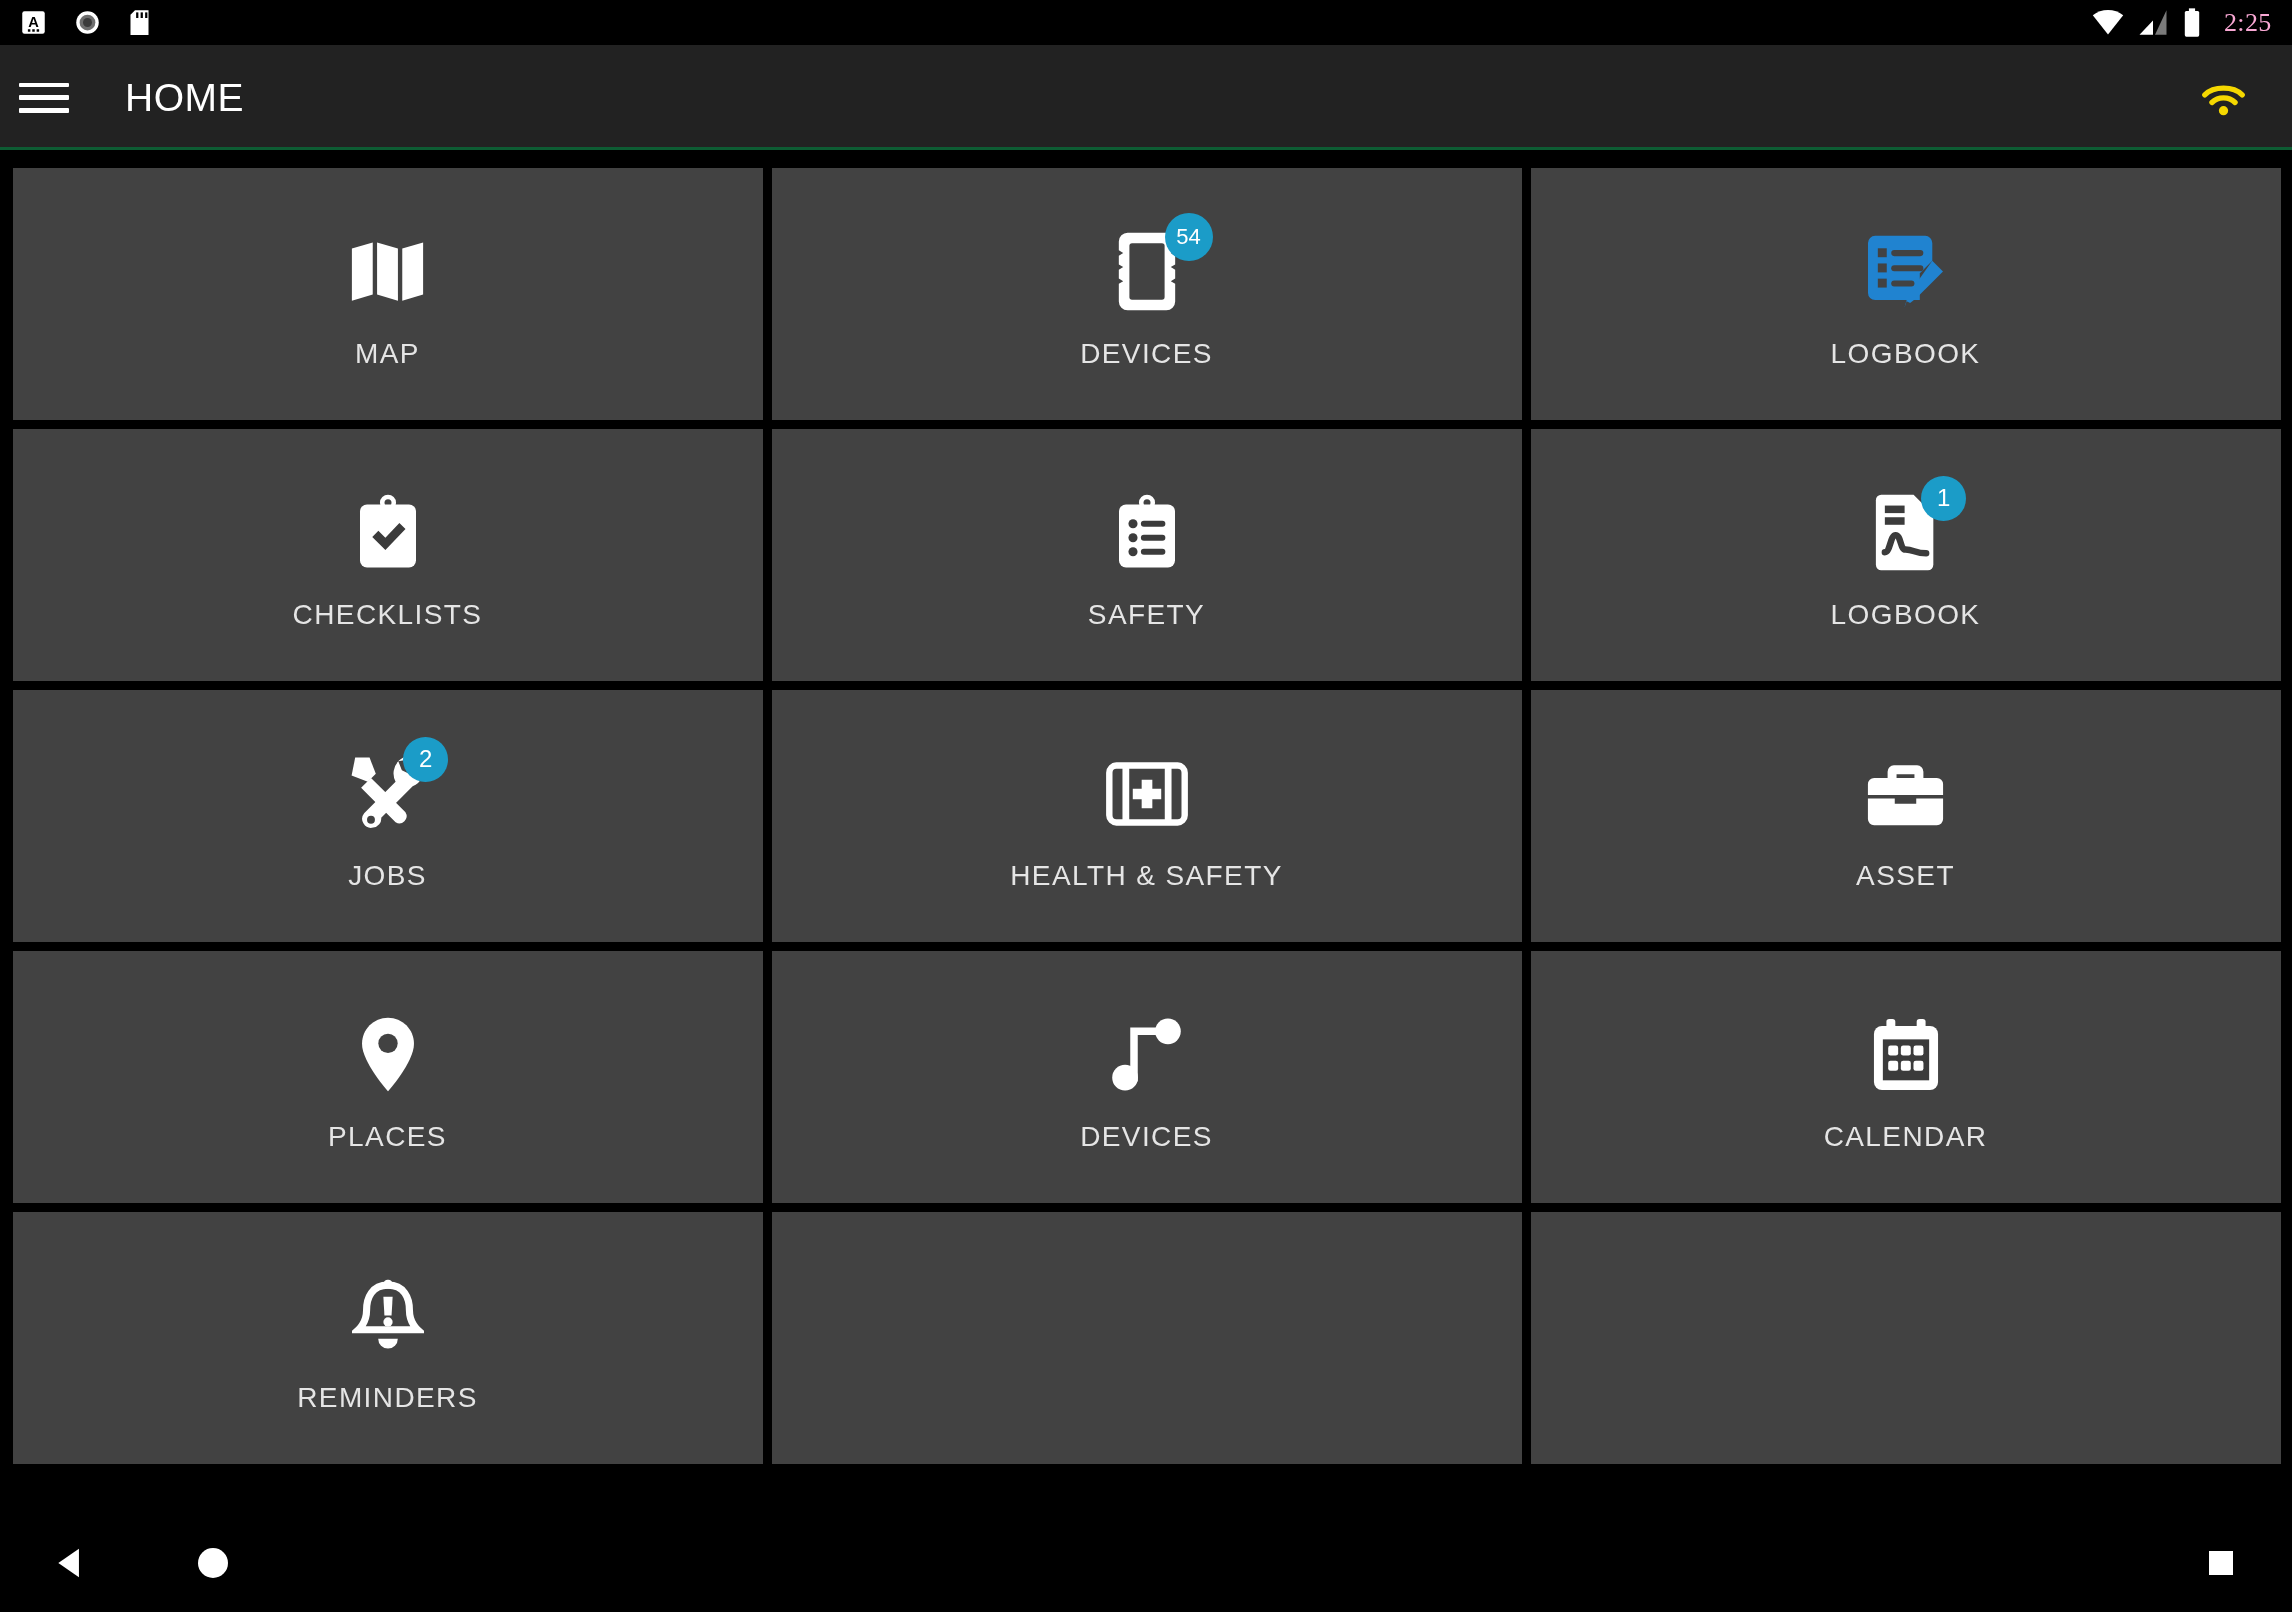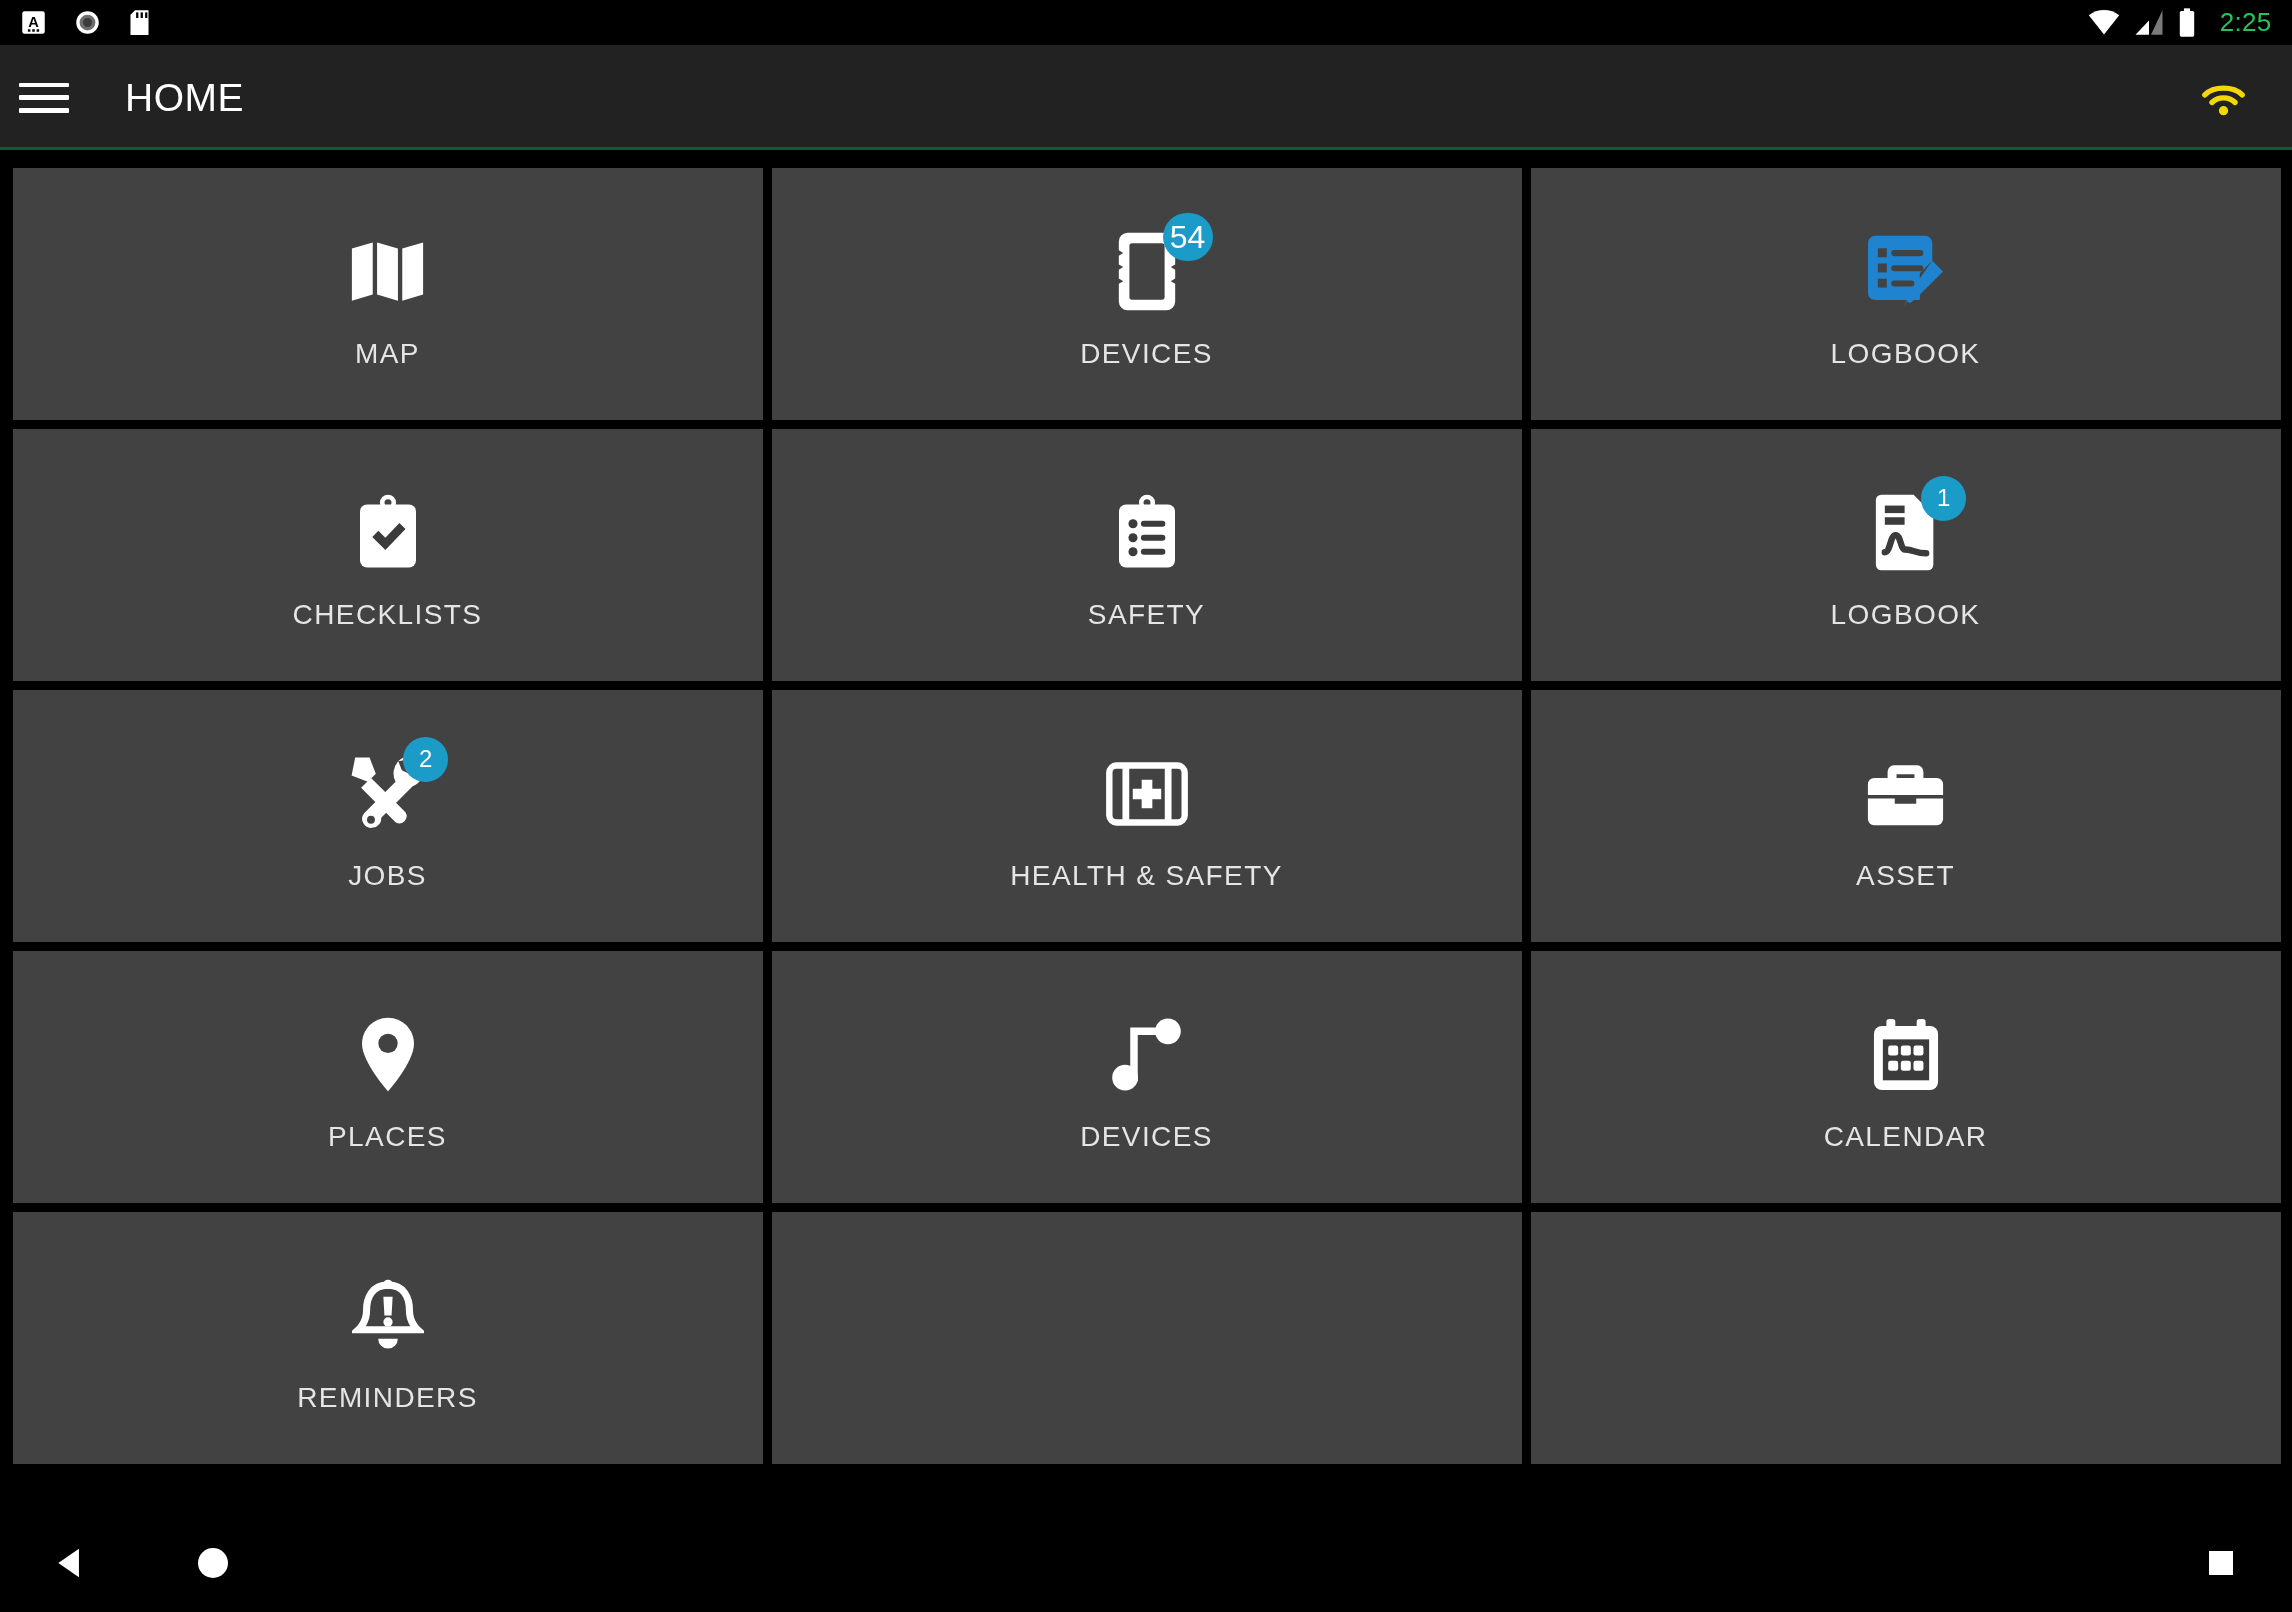--- a/index.html
+++ b/index.html
@@ -27,25 +27,25 @@
     align-items: center;
     gap: 27px;
   }
   .status-right {
     margin-left: auto;
     display: flex;
     align-items: center;
     gap: 14.3px;
   }
   .status-time {
-    color: #22c55e;
+    color: #f9a8d4;
     font-size: 26px;
     letter-spacing: 0.3px;
     margin-left: 9px;
-    font-family: Liberation Sans, sans-serif;
+    font-family: Liberation Serif, serif;
   }
   .sicon { display: block; }
 
   
   .app-bar {
     position: absolute;
     top: 45px; left: 0;
     width: 2293px;
     height: 105px;
     background: #222222;
@@ -133,21 +133,21 @@
   .badge {
     position: absolute;
     top: -5.4px;
     right: -12.5px;
     min-width: 48px;
     height: 48px;
     padding: 0 7.2px;
     border-radius: 24px;
     background: #1b9cc8;
     color: #ffffff;
-    font-size: 32px;
+    font-size: 22px;
     display: flex;
     align-items: center;
     justify-content: center;
     line-height: 1;
   }
   .badge.small {
     min-width: 45px;
     height: 45px;
     border-radius: 22.4px;
     font-size: 24px;

